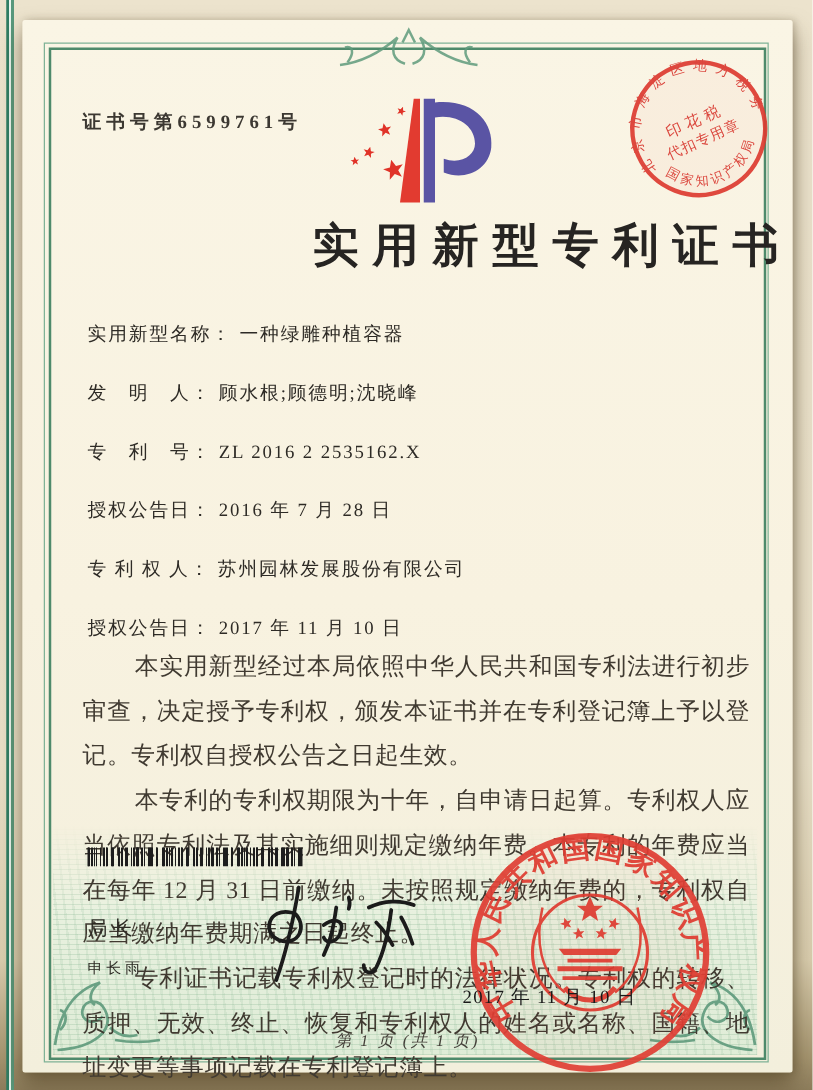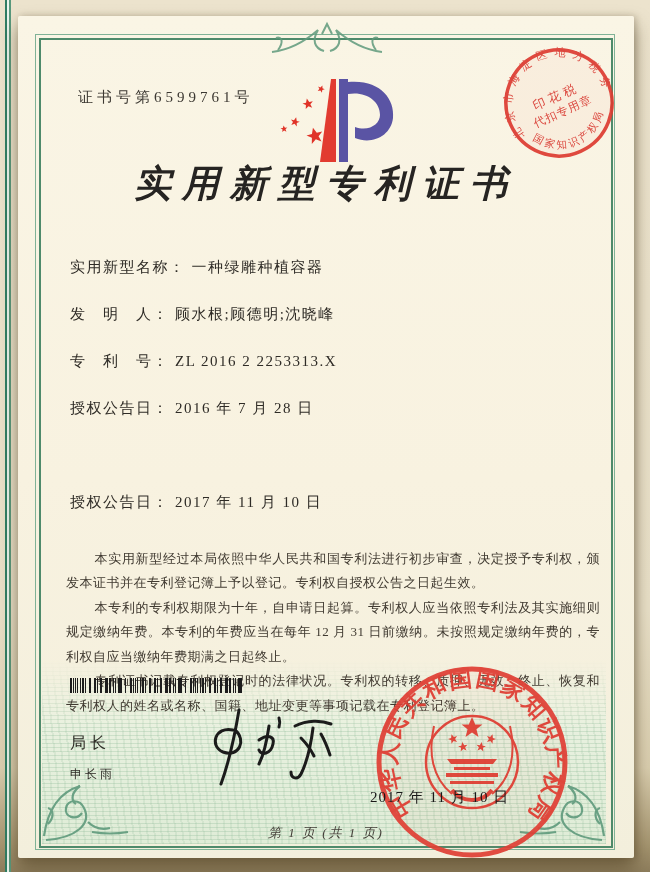--- a/index.html
+++ b/index.html
@@ -23,30 +23,30 @@
   .green-zone{
     position:absolute;left:24px;top:644px;width:564px;height:184px;
     background:
       repeating-linear-gradient(0deg,rgba(122,174,136,.25) 0 1px,rgba(122,174,136,0) 1px 4px),
       repeating-linear-gradient(84deg,rgba(122,174,136,.14) 0 2px,rgba(122,174,136,0) 2px 7px),
       linear-gradient(180deg,#edf3e3,#dfecd7);
     -webkit-mask-image:linear-gradient(180deg,transparent 0,#000 70px);
             mask-image:linear-gradient(180deg,transparent 0,#000 70px);
   }
   .flourish{position:absolute;pointer-events:none;}
-  .cert-no{position:absolute;left:60px;top:72px;font-size:15px;letter-spacing:4px;color:#3c3832;}
+  .cert-no{position:absolute;left:48px;top:72px;font-size:15px;letter-spacing:4px;color:#3c3832;font-weight:bold;}
   .tax-stamp{position:absolute;left:482px;top:28px;transform:rotate(-24deg);opacity:.92;}
   .logo{position:absolute;left:240px;top:58px;}
-  .title{position:absolute;left:0;top:143px;width:100%;text-align:center;
-    font-size:37px;font-weight:700;letter-spacing:11px;color:#262422;font-style:italic;}
+  .title{position:absolute;left:0;top:156px;width:100%;text-align:right;
+    font-size:37px;font-weight:700;letter-spacing:11px;color:#262422;}
   .field-row{position:absolute;left:52px;font-size:15px;letter-spacing:1.5px;color:#2e2b26;white-space:nowrap;}
   .field-row .lbl{margin-right:6px;}
   .f0{top:242px}.f1{top:289px}.f2{top:336px}.f3{top:383px}.f4{top:430px}.f5{top:477px}
   .body-text{position:absolute;left:48px;top:500px;width:534px;
-    font-size:13px;line-height:1.88;color:#403a31;text-align:justify;margin-top:31px;}
+    font-size:19px;line-height:1.88;color:#403a31;text-align:justify;}
   .body-text p{margin:0;text-indent:2.2em;letter-spacing:.5px;}
   .barcode{position:absolute;left:52px;top:662px;width:172px;height:15px;
     background:
       repeating-linear-gradient(90deg,#1d1d1d 0 2px,transparent 2px 3px,#1d1d1d 3px 4px,transparent 4px 7px,#1d1d1d 7px 8px,transparent 8px 12px),
       repeating-linear-gradient(90deg,#1d1d1d 0 1px,transparent 1px 5px);}
   .signer-title{position:absolute;left:52px;top:717px;font-size:16px;letter-spacing:4px;color:#2c2а24;color:#2c2a24;}
   .signer-name{position:absolute;left:52px;top:750px;font-size:12px;letter-spacing:3px;color:#2c2a24;}
   .signature{position:absolute;left:177px;top:684px;}
   .office-seal{position:absolute;left:354px;top:646px;opacity:.93;}
   .issue-date{position:absolute;left:352px;top:772px;font-size:15px;letter-spacing:1px;color:#191919;z-index:3;}
@@ -133,24 +133,27 @@
 
   <div class="title">实用新型专利证书</div>
 
   <div class="field-row f0">
     <span class="lbl">实用新型名称：</span><span>一种绿雕种植容器</span>
   </div>
   <div class="field-row f1">
     <span class="lbl">发　明　人：</span><span>顾水根;顾德明;沈晓峰</span>
   </div>
   <div class="field-row f2">
-    <span class="lbl">专　利　号：</span><span>ZL 2016 2 2253313.X</span>
+    <span class="lbl">专　利　号：</span><span>ZL 2016 2 2535162.X</span>
   </div>
   <div class="field-row f3">
     <span class="lbl">授权公告日：</span><span>2016 年 7 月 28 日</span>
+  </div>
+  <div class="field-row f4">
+    <span class="lbl">专 利 权 人：</span><span>苏州园林发展股份有限公司</span>
   </div>
   <div class="field-row f5">
     <span class="lbl">授权公告日：</span><span>2017 年 11 月 10 日</span>
   </div>
 
   <div class="body-text">
     <p>本实用新型经过本局依照中华人民共和国专利法进行初步审查，决定授予专利权，颁发本证书并在专利登记簿上予以登记。专利权自授权公告之日起生效。</p>
     <p>本专利的专利权期限为十年，自申请日起算。专利权人应当依照专利法及其实施细则规定缴纳年费。本专利的年费应当在每年 12 月 31 日前缴纳。未按照规定缴纳年费的，专利权自应当缴纳年费期满之日起终止。</p>
     <p>专利证书记载专利权登记时的法律状况。专利权的转移、质押、无效、终止、恢复和专利权人的姓名或名称、国籍、地址变更等事项记载在专利登记簿上。</p>
   </div>

